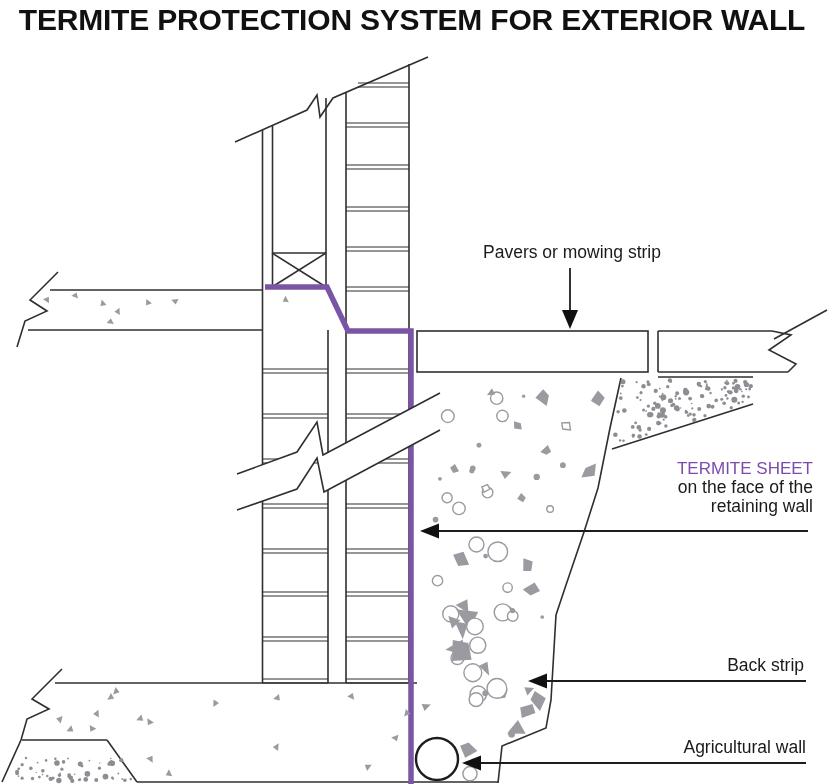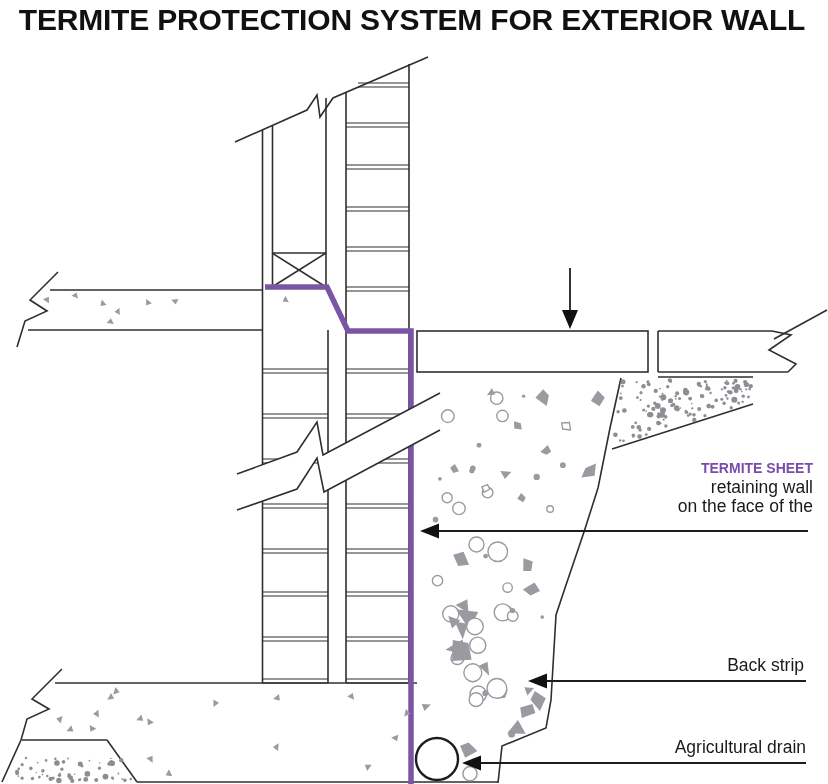--- a/index.html
+++ b/index.html
@@ -9,21 +9,21 @@
   .ln{stroke:var(--line,#2f2f2f);stroke-width:1.6;fill:none;}
   .thin{stroke:var(--line,#2f2f2f);stroke-width:1.2;fill:none;}
   .purple{stroke:var(--termite-sheet,#7b55a5);stroke-width:5.5;fill:none;stroke-linejoin:miter;}
   .white-fill{fill:#fff;stroke:none;}
   .arrowline{stroke:#1d1d1d;stroke-width:1.8;fill:none;}
   .arrowhead{fill:#111;stroke:none;}
   .lbl{position:absolute;color:var(--text,#1a1a1a);font-size:17.5px;white-space:nowrap;}
   .title{position:absolute;left:412px;top:3px;transform:translateX(-50%);
          font-size:30px;font-weight:bold;letter-spacing:-0.2px;color:#111;white-space:nowrap;}
   .termite-block{position:absolute;right:15px;top:459px;text-align:right;line-height:19px;}
-  .termite-title{color:var(--termite-text,#7a4bad);font-weight:bold;font-size:14px;display:block;}
+  .termite-title{color:var(--termite-text,#7a4bad);font-weight:normal;font-size:17px;display:block;}
   .termite-sub{font-size:17.5px;color:#1a1a1a;display:block;}
 </style>
 </head>
 <body>
 
 <div id="canvas">
 
   <svg width="828" height="784" viewBox="0 0 828 784">
 
     <g>
@@ -417,23 +417,24 @@
       <polygon class="arrowhead" points="528,681 547,673.5 547,688.5"></polygon>
     </g>
     <g>
       <line class="arrowline" x1="806" y1="763" x2="480" y2="763"></line>
       <polygon class="arrowhead" points="462,763 481,755.5 481,770.5"></polygon>
     </g>
   </svg>
 
   <div class="title">TERMITE PROTECTION SYSTEM FOR EXTERIOR WALL</div>
 
+  <div class="lbl" style="left:483px;top:242px;">Pavers or mowing strip</div>
 
   <div class="termite-block">
     <span class="termite-title">TERMITE SHEET</span>
+    <span class="termite-sub">on the face of the</span>
     <span class="termite-sub">retaining wall</span>
-    <span class="termite-sub">on the face of the</span>
   </div>
 
   <div class="lbl" style="right:24px;top:655px;">Back strip</div>
 
-  <div class="lbl" style="right:22px;top:737px;">Agricultural drain</div>
+  <div class="lbl" style="right:22px;top:737px;">Agricultural wall</div>
 </div>
 
 </body></html>

